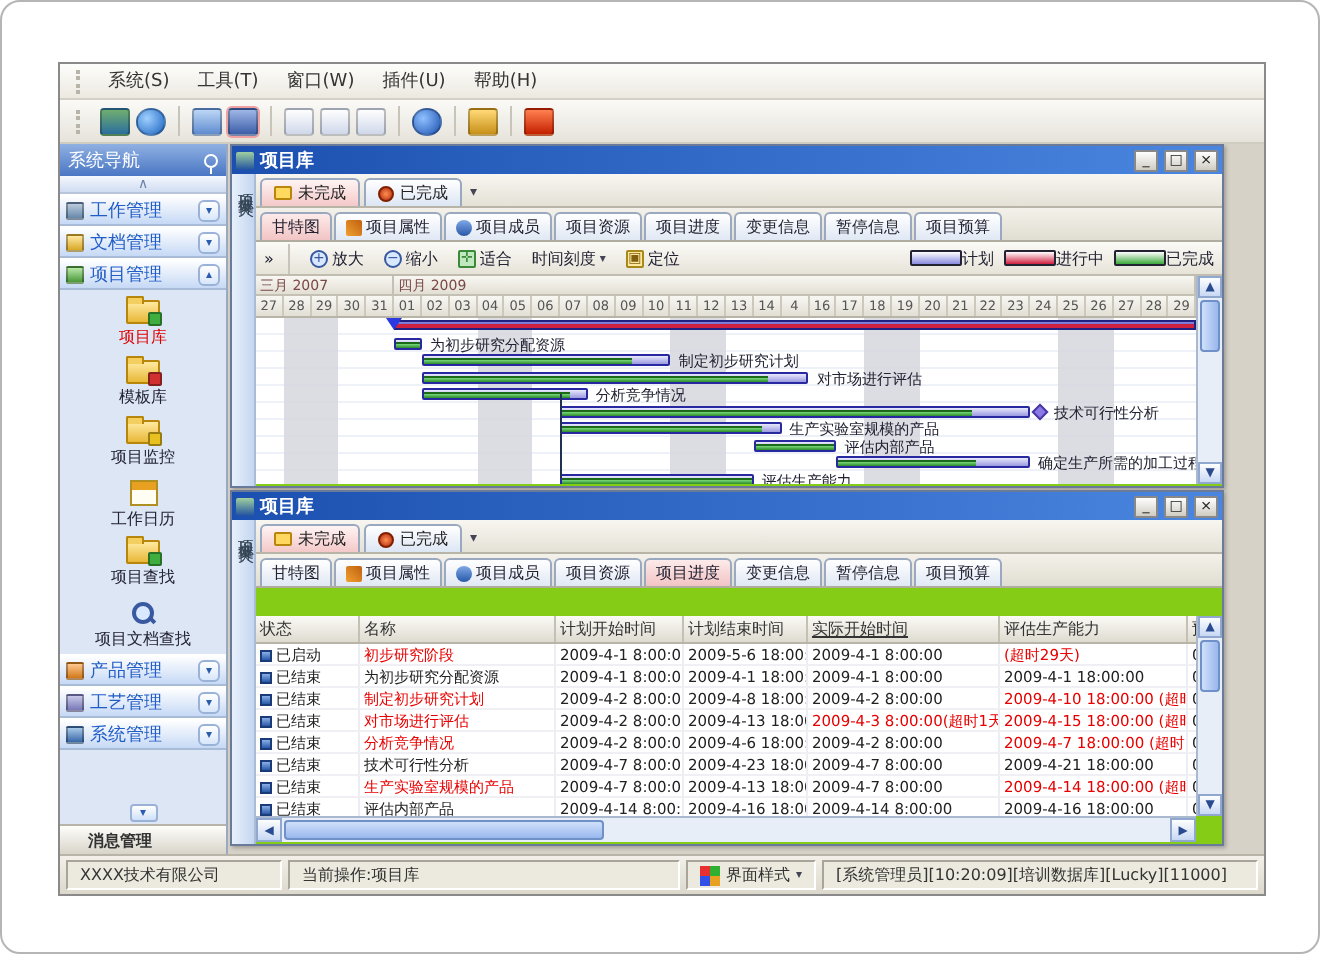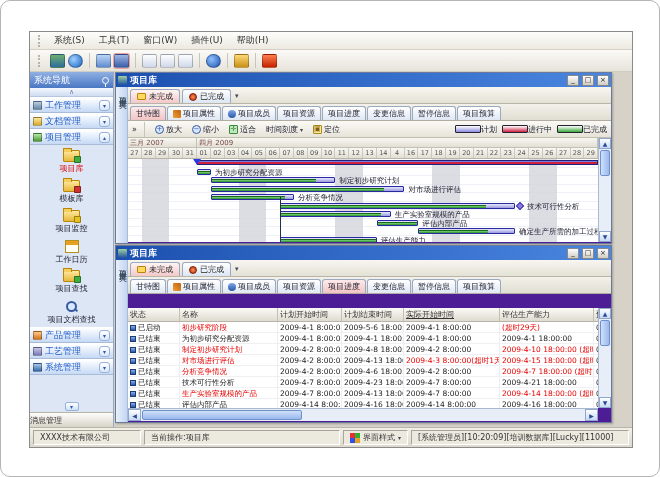--- a/index.html
+++ b/index.html
@@ -53,33 +53,33 @@
   .folder-icon:before { content:""; position:absolute; left:-1px; top:-3px; width:7px; height:3px; background:#f4cf60; border:1px solid #b8860b; border-bottom:none; border-radius:1px 1px 0 0; }
   .folder-icon .badge { position:absolute; right:-2px; bottom:-2px; width:7px; height:7px; border-radius:1px; border:1px solid rgba(0,0,0,.35); }
   .b-green{background:#3fae3f;} .b-red{background:#d03030;} .b-star{background:#e8c020; border-radius:50%;}
   .cal-icon { width:14px; height:13px; background:#fffef2; border:1px solid #b09020; position:relative; margin-bottom:1px; }
   .cal-icon:before{ content:""; position:absolute; left:0; top:0; right:0; height:4px; background:#e8a020; }
   .search-icon { width:13px; height:13px; position:relative; margin-bottom:1px; }
   .search-icon:before{ content:""; position:absolute; left:1px; top:1px; width:7px; height:7px; border:2px solid #3858a0; border-radius:50%; background:#d8e8ff; }
   .search-icon:after { content:""; position:absolute; left:9px; top:9px; width:4px; height:2px; background:#3858a0; transform:rotate(45deg); }
   .sb-more { height:12px; display:flex; justify-content:center; align-items:center; }
   .sb-more span{ width:14px; height:9px; background:linear-gradient(#fff,#cfe0f8); border:1px solid #9ab2d8; border-radius:2px; font-size:6px; color:#2a5db0; text-align:center; line-height:7px;}
-  .sb-bottomtab { height:15px; background:linear-gradient(#fdfdfb,#d8d4c8); border-top:1px solid #b8b4a8; font-size:8px; display:flex; align-items:center; padding-left:0; color:#333; }
+  .sb-bottomtab { height:15px; background:linear-gradient(#fdfdfb,#d8d4c8); border-top:1px solid #b8b4a8; font-size:8px; display:flex; align-items:center; padding-left:14px; color:#333;font-weight:bold; }
 
   
   .mdi { flex:1; position:relative; background:#d6d2c8; overflow:hidden; }
   .win { position:absolute; left:1px; width:497px; background:#ece9e0; border:1px solid #6a7a9a; box-shadow:1px 1px 2px rgba(0,0,0,.25); }
   .win1 { top:0; height:172px; } .win2 { top:173px; height:178px; }
   .titlebar { height:14px; background:linear-gradient(90deg,#1c50b0,#4a86e0); color:#fff; display:flex; align-items:center; padding:0 2px; gap:3px; }
   .titlebar .t-ic { width:9px; height:9px; background:linear-gradient(#9fd09f,#2050a0); border-radius:1px; }
   .titlebar .t-lbl { flex:1; font-size:9px; font-weight:bold; white-space:nowrap; }
   .winbtn { width:12px; height:11px; background:linear-gradient(#fefefe,#cfccc2); border:1px solid #888; font-size:7px; line-height:9px; text-align:center; color:#222; border-radius:1px; }
   .win-inner { position:absolute; left:0; top:14px; right:0; bottom:0; display:flex; }
   .side-strip { width:12px; background:linear-gradient(90deg,#e8f0fc,#c4d6f0); border-right:1px solid #a8bcd8; writing-mode:vertical-rl; font-size:8px; color:#345; padding-top:3px; text-align:left; letter-spacing:1px; }
-  .win-main { flex:1; position:relative; overflow:hidden; background:#4c1d95; }
+  .win-main { flex:1; position:relative; overflow:hidden; background:#84cc16; }
   .vtabs { height:17px; display:flex; align-items:flex-end; gap:2px; padding:1px 2px 0; background:linear-gradient(#f8f6f0,#e4e1d6); border-bottom:1px solid #b8b4a8; }
   .vtab { height:14px; display:flex; align-items:center; gap:3px; padding:0 6px; font-size:8px; border:1px solid #9aa8c0; border-bottom:none; border-radius:3px 3px 0 0; background:linear-gradient(#fff,#dce6f4); }
   .vtab.sel { background:linear-gradient(#fff4f4,#f4c8c8); }
   .vtab .vt-folder { width:9px; height:7px; background:#ffd860; border:1px solid #b8860b; border-radius:1px; }
   .vtab .vt-lock { width:8px; height:8px; background:radial-gradient(#ff9050,#b02810); border-radius:50%; border:1px solid #802000; }
   .vt-more { margin-left:2px; font-size:7px; color:#445; align-self:center; }
   .ptabs { height:17px; display:flex; align-items:flex-end; gap:1px; padding:1px 2px 0; background:linear-gradient(#f4f1ea,#e0ddd2); border-bottom:1px solid #b0ac a0; border-bottom:1px solid #b0aca0; }
   .ptab { height:14px; display:flex; align-items:center; gap:2px; padding:0 5px; font-size:8px; border:1px solid #9aa8c0; border-bottom:none; border-radius:3px 3px 0 0; background:linear-gradient(#fff,#e0e8f4); color:#223; white-space:nowrap; }
   .ptab.sel { background:linear-gradient(#fdeaea,#f2c4c4); }
   .ptab .p-ic { width:8px; height:8px; border-radius:1px; }

